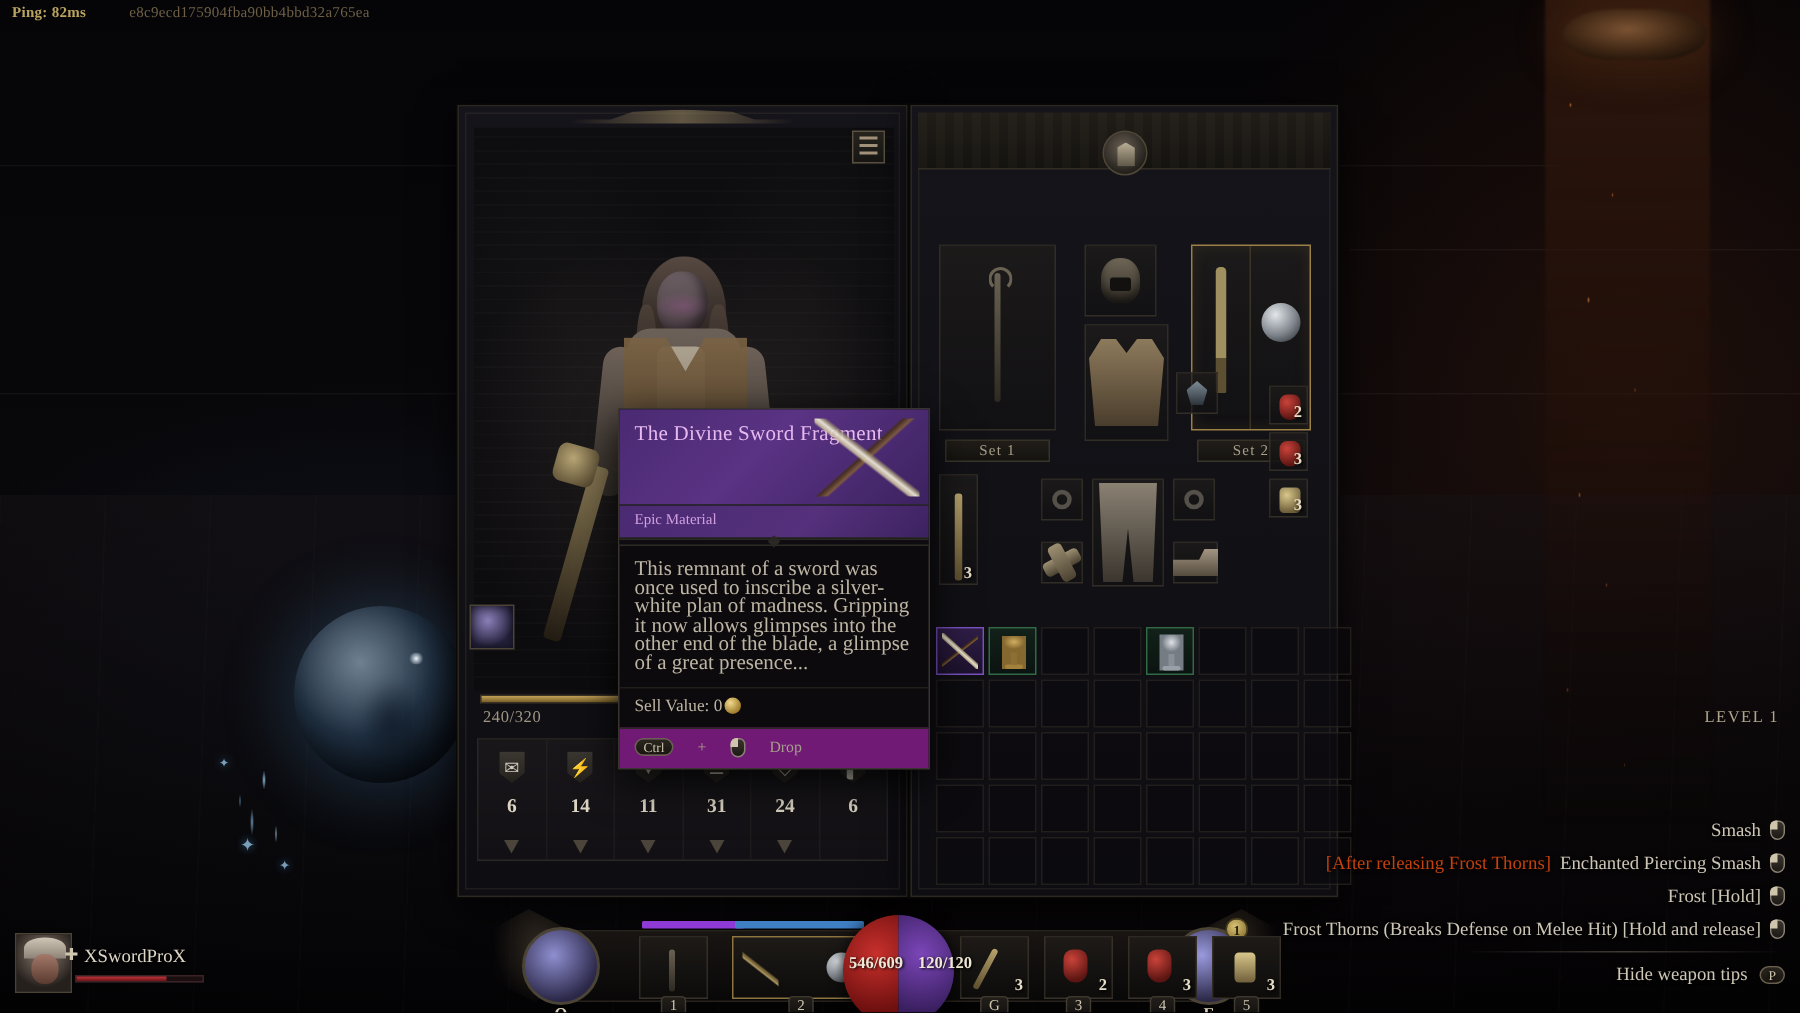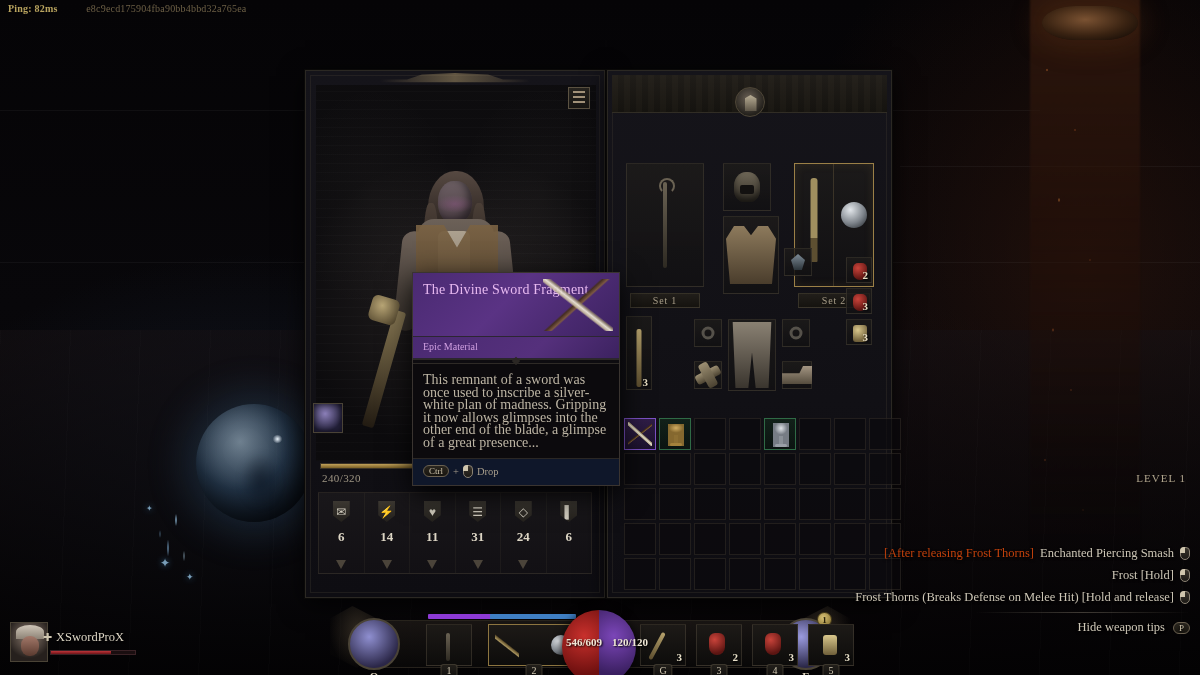--- a/index.html
+++ b/index.html
@@ -280,22 +280,22 @@
       linear-gradient(38deg, transparent 45%, rgba(200,186,158,0.9) 47%, rgba(236,230,214,0.95) 50%, rgba(150,136,110,0.85) 53%, transparent 55%),
       linear-gradient(-42deg, transparent 47%, rgba(132,96,58,0.85) 49%, rgba(68,46,26,0.9) 53%, transparent 55%);
   }
   .tt-div { height:5px; background:#0e0c10; border-top:1px solid #2e2a26; border-bottom:1px solid #2e2a26; position:relative;}
   .tt-div::after { content:""; position:absolute; left:50%; top:-2px; transform:translateX(-50%) rotate(45deg);
     width:6px; height:6px; background:#2b2724; }
   .tt-body { padding:10px 10px 8px 10px; font-size:14px; line-height:12.6px; color:#bdb5a4; }
   .tt-sell { padding:6px 10px 8px 10px; font-size:11.5px; color:#bdb5a4; border-top:1px solid #201d1a; }
   .coin { display:inline-block; width:11px; height:11px; border-radius:50%; vertical-align:-2px; margin-left:1px;
     background: radial-gradient(circle at 36% 32%, #f0d98d, #a07d2c 70%, #6a5118 100%); }
-  .tt-foot { display:flex; align-items:center; gap:4px; padding:6px 10px 7px 10px;
-    border-top:1px solid #2b2724; background:#0f172a; font-size:10.5px; color:#a79d8b; }
+  .tt-foot { display:flex; align-items:center; gap:16px; padding:6px 10px 7px 10px;
+    border-top:1px solid #2b2724; background:#701a75; font-size:10.5px; color:#a79d8b; }
   .keycap { display:inline-block; padding:0 5px; border:1px solid #6b6150; border-radius:7px;
     font-size:9px; color:#cfc5ad; background: linear-gradient(180deg,#2a261f,#18150f); }
   .mouse-ico { display:inline-block; width:10px; height:13px; border:1px solid #8b8273; border-radius:4px 4px 5px 5px;
     position:relative; background: linear-gradient(180deg,#3a352c,#1c1916); }
   .mouse-ico::after { content:""; position:absolute; left:-1px; top:-1px; width:5px; height:6px;
     background:#cfc5ad; border-radius:4px 0 0 0; }
 
   
   .tips { position:absolute; right:10px; top:546px; width:370px; text-align:right; z-index:20; }
   .tip-row { display:flex; align-items:center; justify-content:flex-end; gap:6px; margin-bottom:7px;
@@ -582,31 +582,39 @@
     </div>
 
   <div id="tooltip">
     <div class="tt-head">
       <div class="tt-head-sword"></div>
       <div class="tt-name">The Divine Sword Fragment</div>
     </div>
     <div class="tt-sub">Epic Material</div>
     <div class="tt-div"></div>
     <div class="tt-body">This remnant of a sword was once used to inscribe a silver-white plan of madness. Gripping it now allows glimpses into the other end of the blade, a glimpse of a great presence...</div>
+    <div class="tt-sell">
+      <span>Sell Value:</span>
+      <span>0</span><span class="coin"></span>
+    </div>
     <div class="tt-foot">
       <span class="keycap">Ctrl</span>
       <span>+</span>
       <span class="mouse-ico"></span>
       <span>Drop</span>
     </div>
   </div>
 
   <div class="tips">
     <div id="tip-rows">
         <div class="tip-row">
+          <span>Smash</span>
+          <span class="mouse-ico"></span>
+        </div>
+        <div class="tip-row">
           <span class="blue">[After releasing Frost Thorns]</span> 
           <span>Enchanted Piercing Smash</span>
           <span class="mouse-ico"></span>
         </div>
         <div class="tip-row">
           <span>Frost [Hold]</span>
           <span class="mouse-ico"></span>
         </div>
         <div class="tip-row">
           <span>Frost Thorns (Breaks Defense on Melee Hit) [Hold and release]</span>

